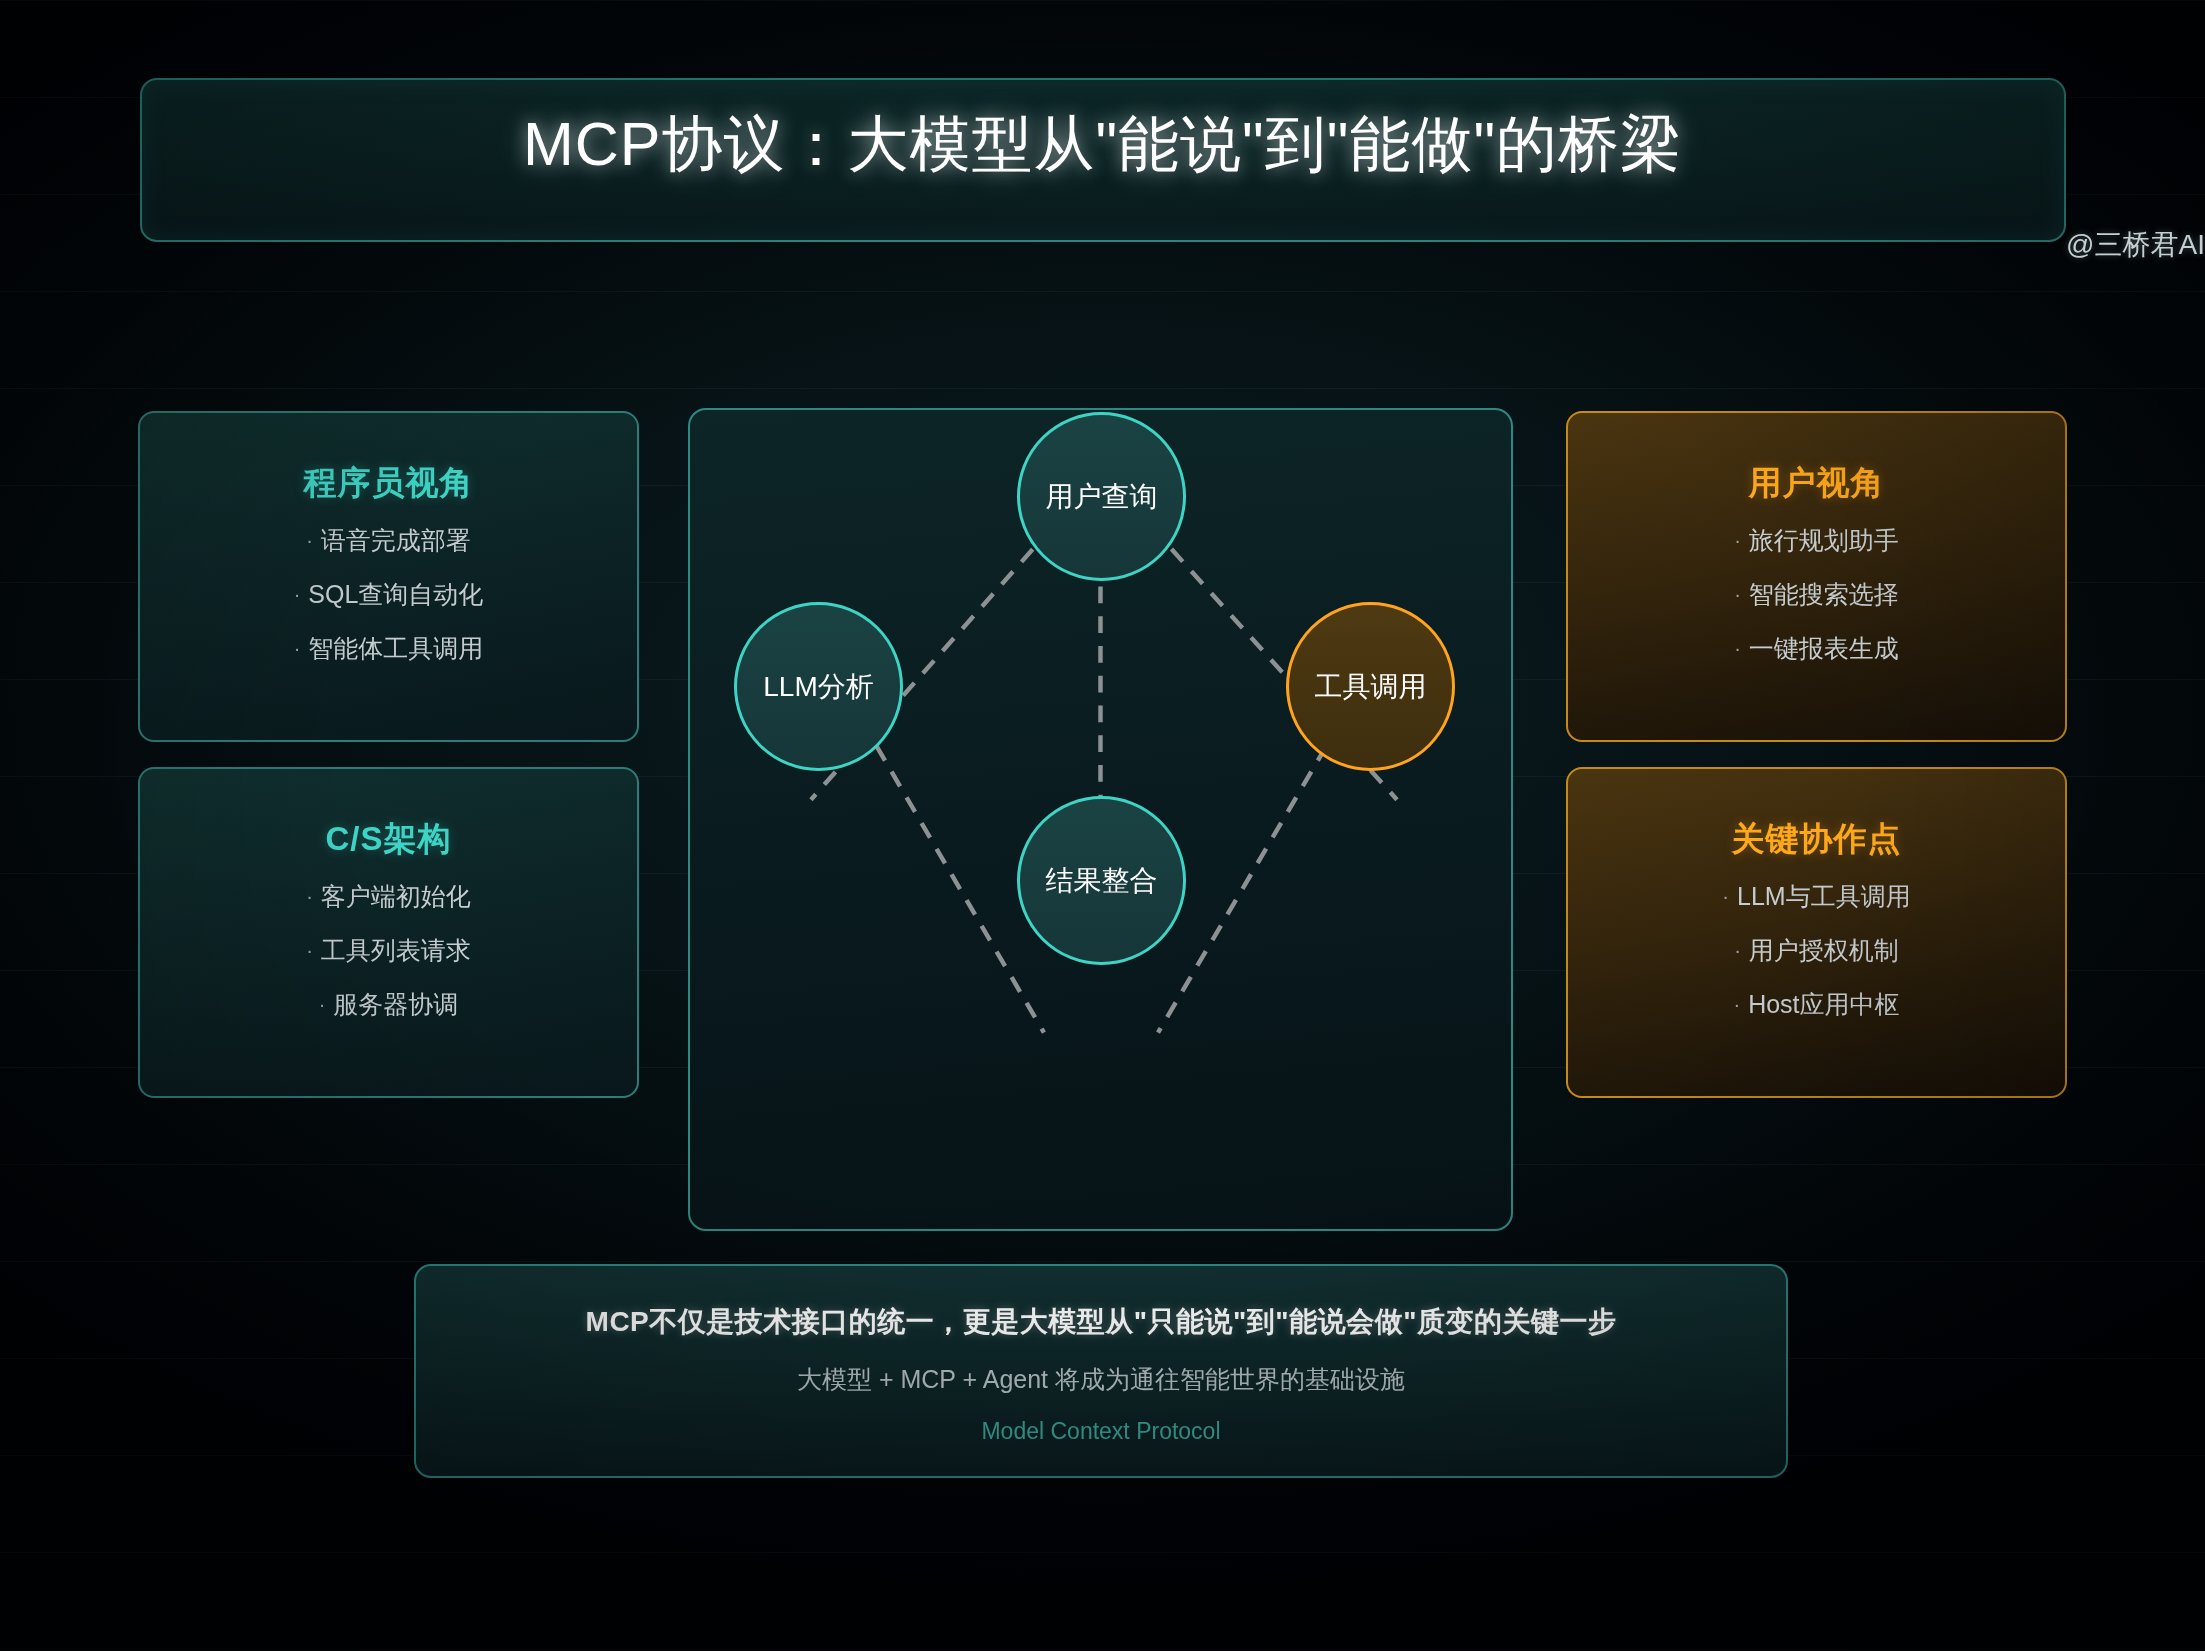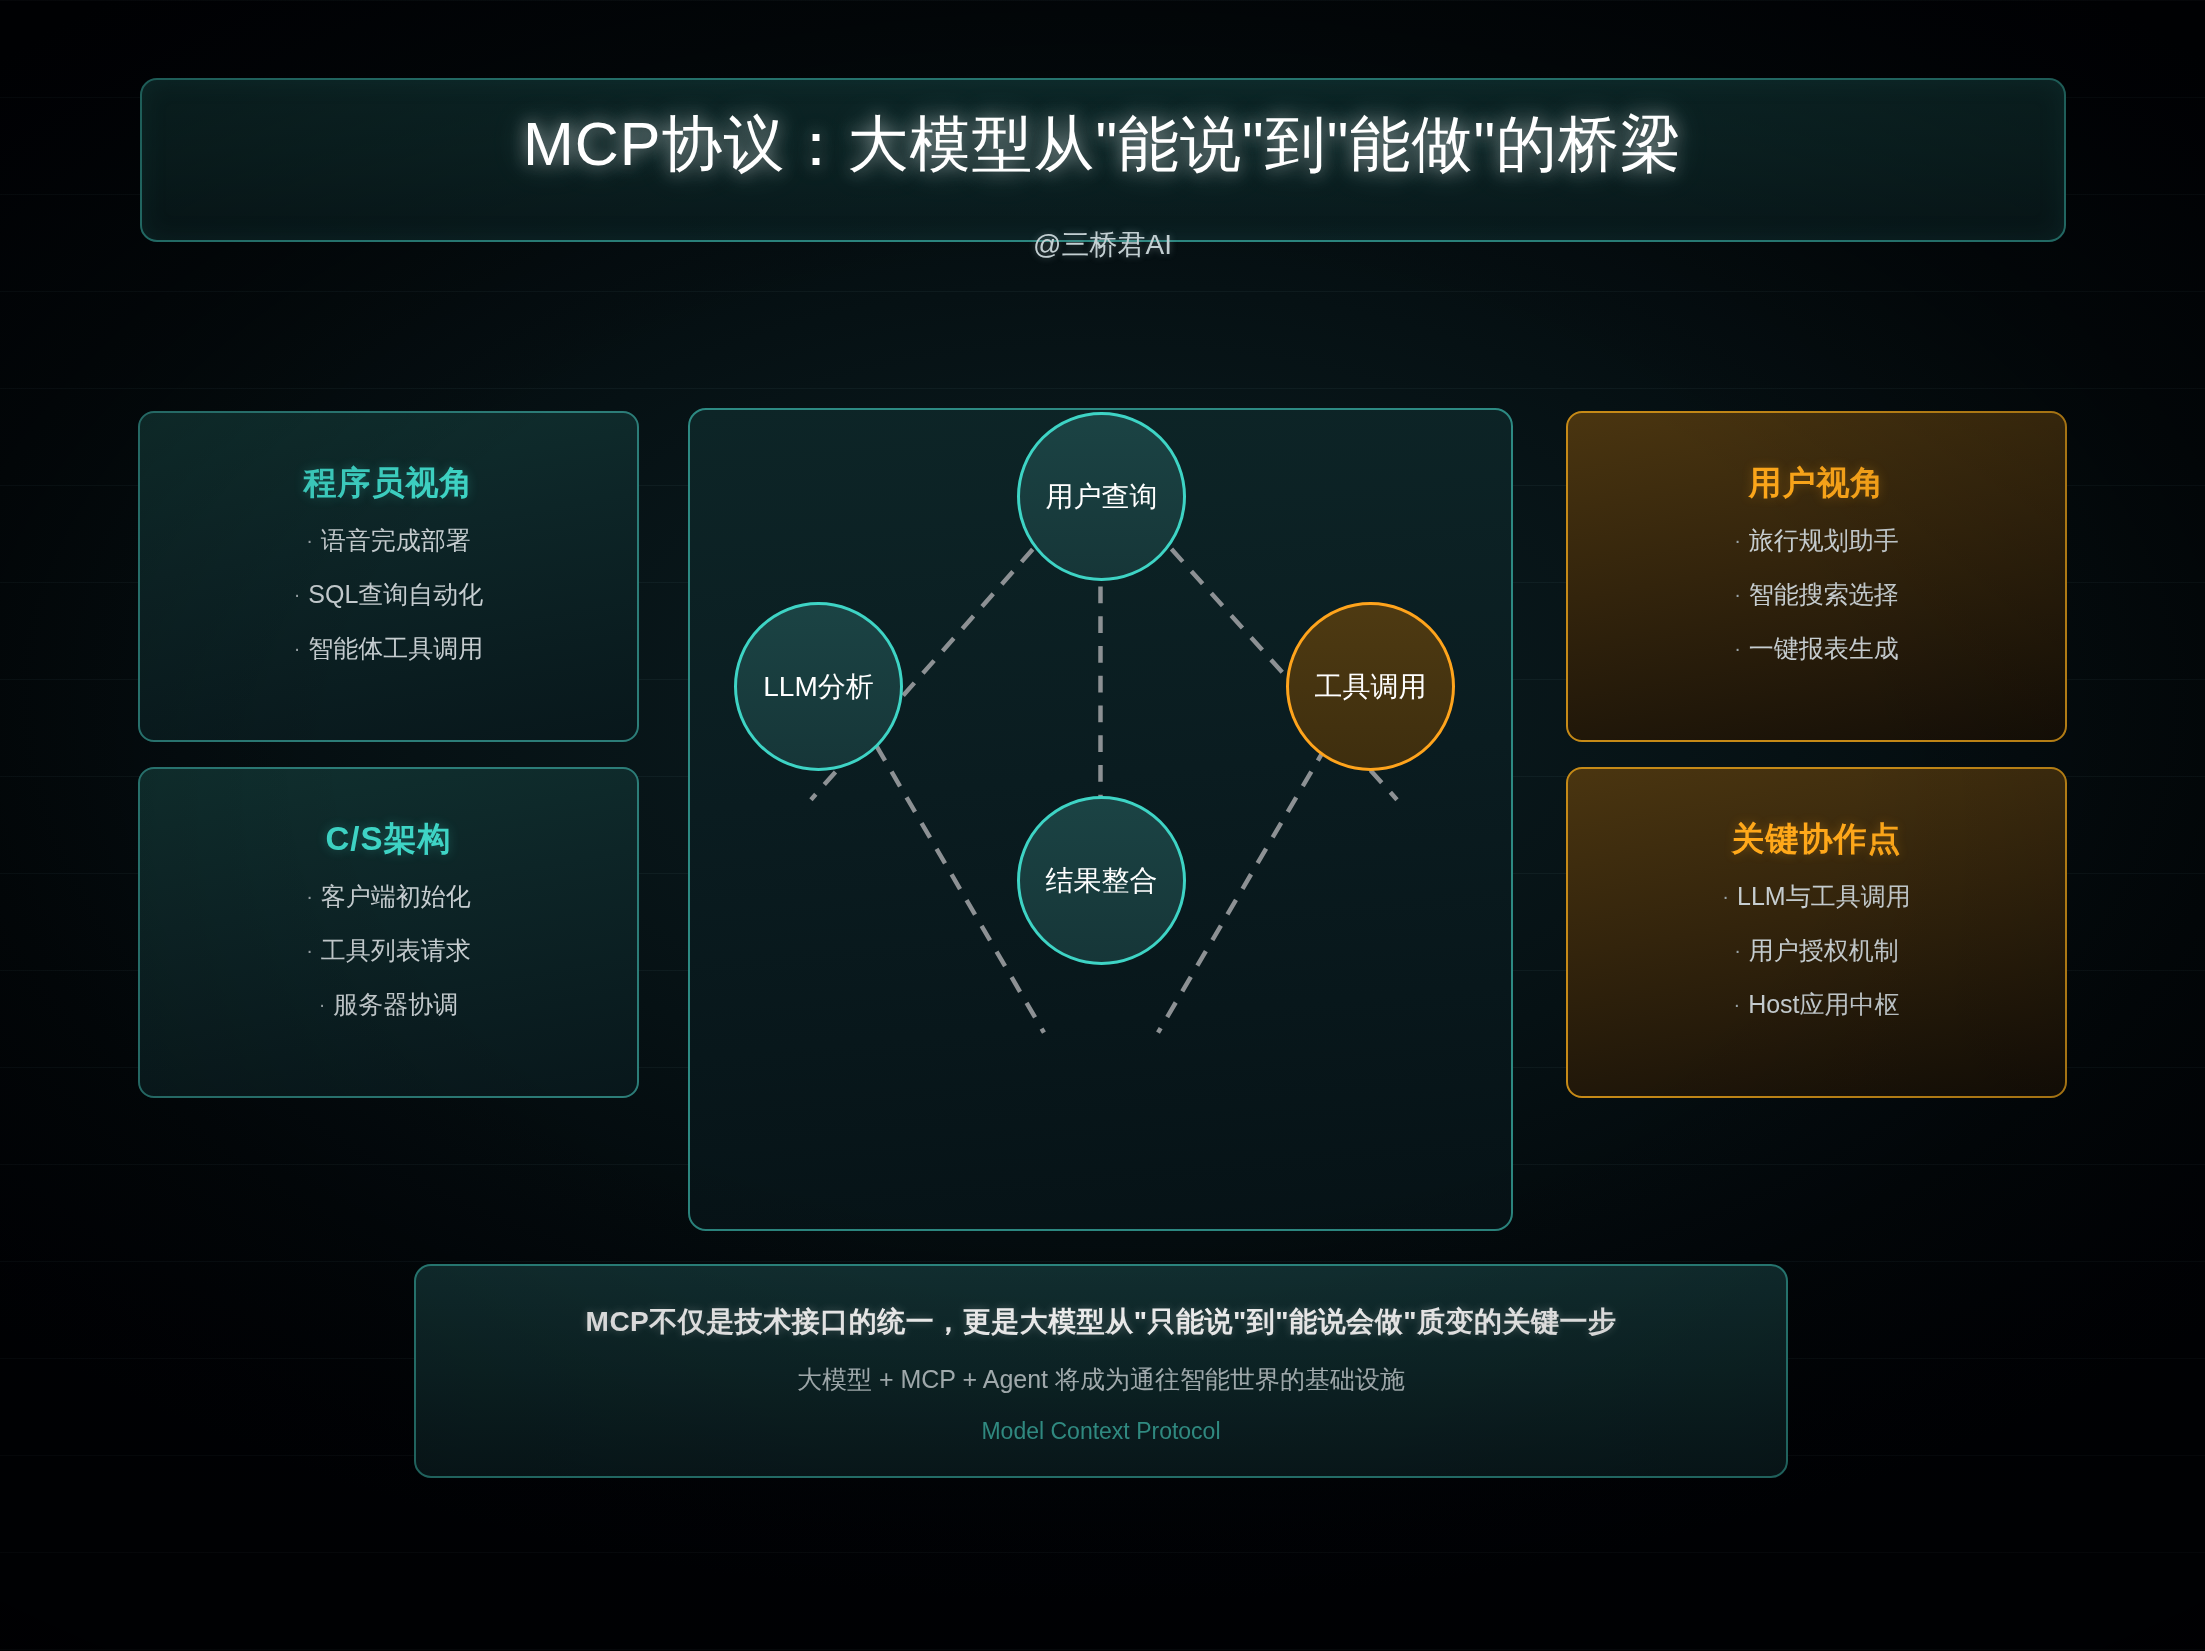--- a/index.html
+++ b/index.html
@@ -62,21 +62,21 @@
     color: #ffffff;
     letter-spacing: 1px;
     text-shadow: 0 0 17px rgba(255,255,255,0.55), 0 0 35px rgba(190,235,235,0.30);
     z-index: 5;
   }
   .header-sub {
     position: absolute;
     left: 0;
     right: 0;
     top: 226px;
-    text-align: center;
+    text-align: right;
     font-size: 28px;
     color: #c3cfd2;
     z-index: 5;
     text-shadow: 0 0 7px rgba(200,220,225,0.35);
   }
 
   
   .card {
     position: absolute;
     border-radius: 16px;

